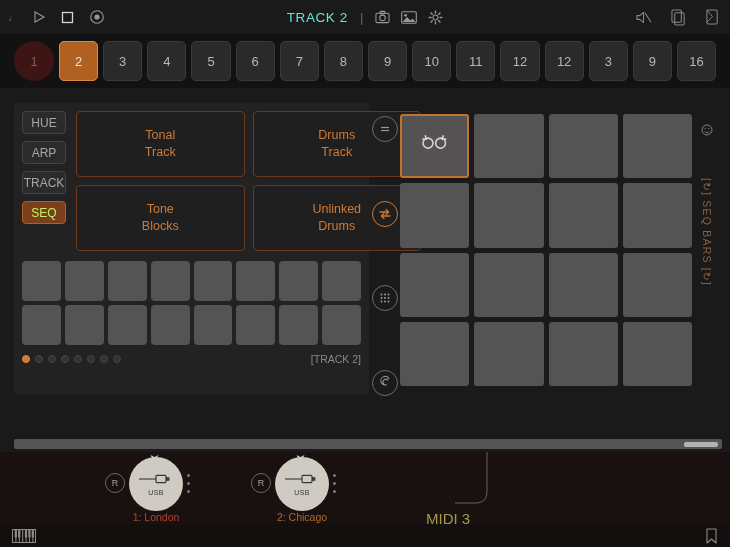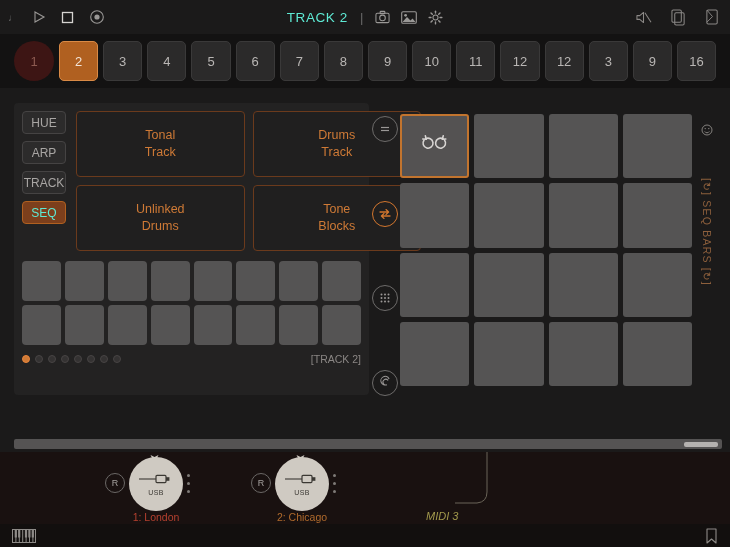--- a/index.html
+++ b/index.html
@@ -67,21 +67,21 @@
   }
   .mode-col {
     position: absolute; left: 8px; top: 8px; width: 44px;
     display: flex; flex-direction: column; gap: 7px;
   }
   .mode-btn {
     height: 23px; background: #2c2b2b; border: 1px solid #454343; border-radius: 4px;
     color: #a9a6a4; font-size: 12px;
     display: flex; align-items: center; justify-content: center;
   }
-  .mode-btn.active { background: #7c3f1c; border-color: #b06020; color: #5eead4; }
+  .mode-btn.active { background: #7c3f1c; border-color: #b06020; color: #bef264; }
 
   .block-grid {
     position: absolute; left: 62px; top: 8px; width: 345px;
     display: grid; grid-template-columns: 1fr 1fr; grid-template-rows: 66px 66px; gap: 8px;
   }
   .block {
     background: #201f1f; border: 1px solid #6b3a1c; border-radius: 4px;
     color: #cf7a36; font-size: 12.5px; line-height: 17px; text-align: center;
     display: flex; flex-direction: column; align-items: center; justify-content: center;
   }
@@ -177,21 +177,21 @@
     position: absolute; left: 82px; top: 22px;
     display: flex; flex-direction: column; gap: 5px;
   }
   .vdot { width: 3px; height: 3px; border-radius: 50%; background: #7e7a77; }
   .dev-label {
     position: absolute; left: 0; top: 59px; width: 102px; text-align: center;
     font-size: 10.5px;
   }
   .arrow-marker { position: absolute; left: 44px; top: -2px; color: #cfcac2; }
 
-  .midi-label { position: absolute; color: #a39a4d; font-size: 11px; font-style: italic; }
+  .midi-label { position: absolute; color: #a39a4d; font-size: 15px; }
 
   
   .statusbar {
     position: absolute; left: 0; top: 524px; width: 730px; height: 23px;
     background: #120f0e;
   }
   .sb-left { position: absolute; left: 12px; top: 5px; color: #8d8a87; }
   .sb-right { position: absolute; right: 12px; top: 4px; color: #8d8a87; }
 </style>
 </head>
@@ -308,26 +308,26 @@
       <div class="block-grid" id="block-grid">
           <div class="block">
             <span>Tonal</span>
             <span>Track</span>
           </div>
           <div class="block">
             <span>Drums</span>
             <span>Track</span>
           </div>
           <div class="block">
+            <span>Tone</span>
+            <span>Blocks</span>
+          </div>
+          <div class="block">
             <span>Unlinked</span>
             <span>Drums</span>
-          </div>
-          <div class="block">
-            <span>Tone</span>
-            <span>Blocks</span>
           </div>
         </div>
       <div class="pad-strip" id="pad-strip">
           <div class="spad"></div>
           <div class="spad"></div>
           <div class="spad"></div>
           <div class="spad"></div>
           <div class="spad"></div>
           <div class="spad"></div>
           <div class="spad"></div>

